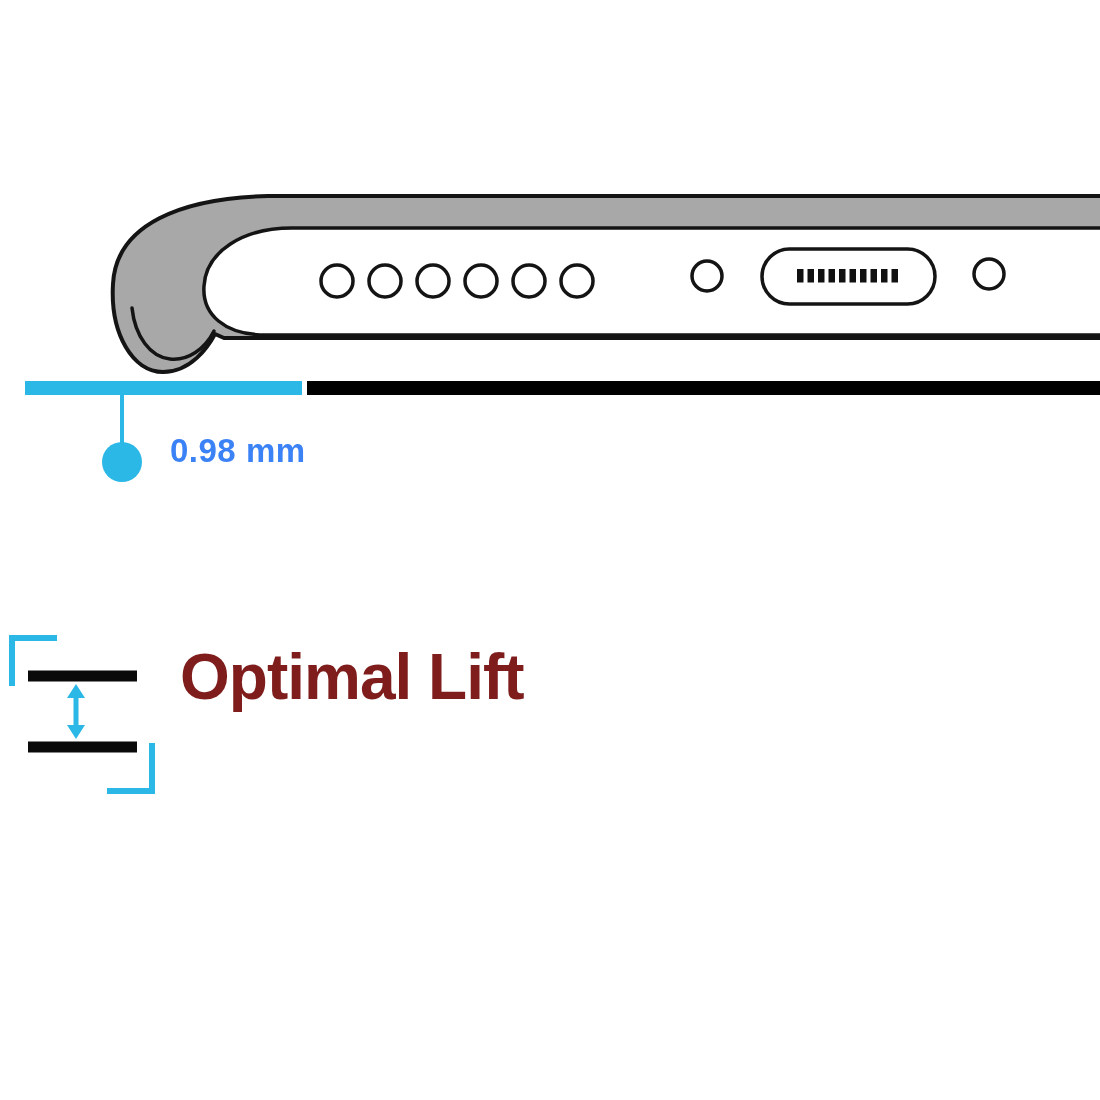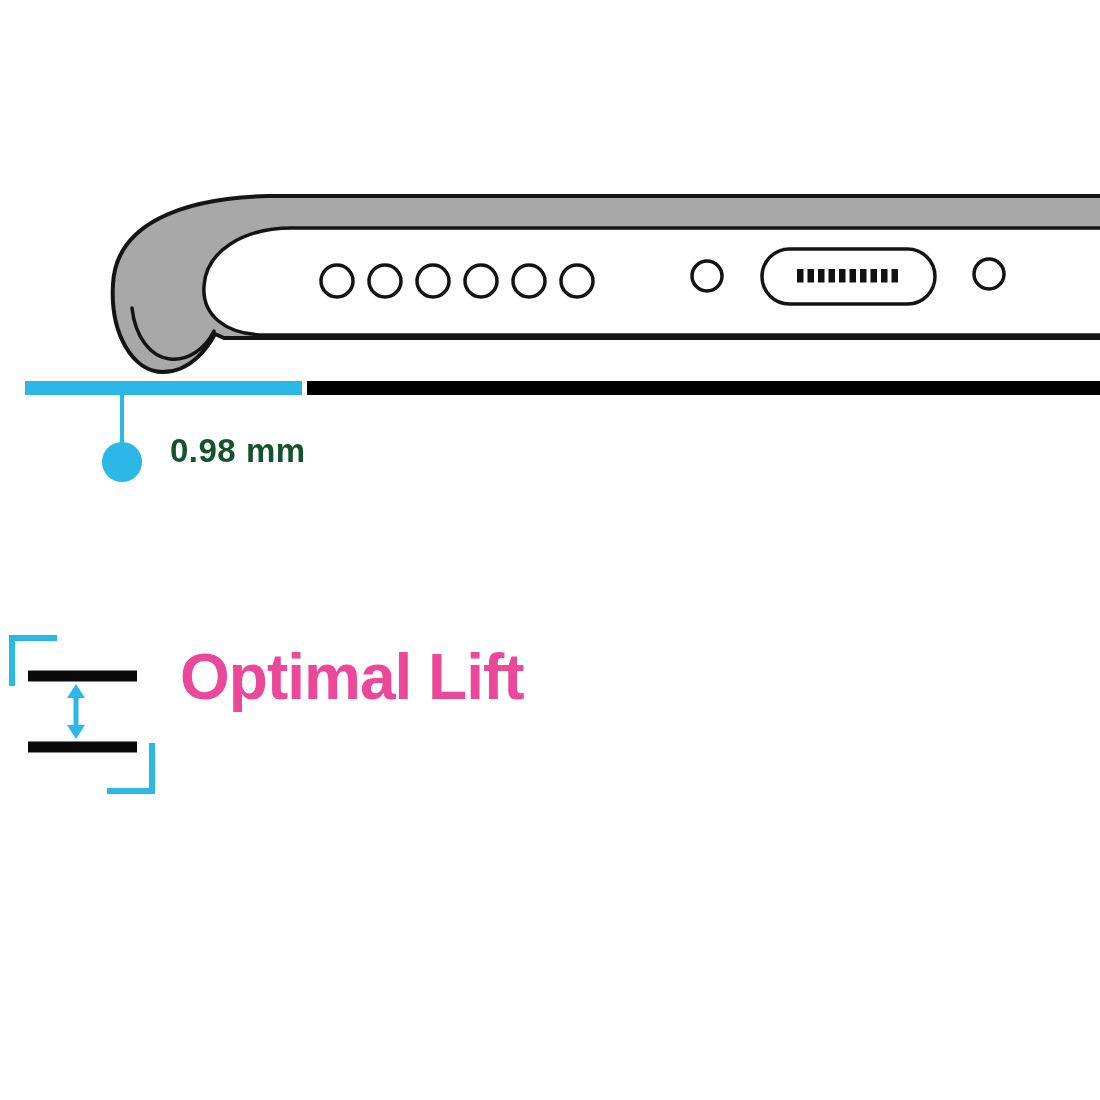--- a/index.html
+++ b/index.html
@@ -19,42 +19,42 @@
     position: absolute;
     left: 0;
     top: 0;
   }
   .measure-label {
     position: absolute;
     left: 170px;
     top: 432px;
     font-size: 33px;
     font-weight: 800;
-    color: #14532d;
+    color: #3b82f6;
     letter-spacing: 0.5px;
   }
   .feature {
     position: absolute;
     left: 0;
     top: 628px;
     width: 1100px;
     height: 200px;
   }
   .feature-icon {
     position: absolute;
     left: 0;
     top: 0;
   }
   .feature-title {
     position: absolute;
     left: 180px;
     top: 12px;
     font-size: 64px;
     font-weight: 800;
-    color: #ec4899;
+    color: #7f1d1d;
     letter-spacing: -1px;
     white-space: nowrap;
   }
   .feature-subtitle {
     position: absolute;
     left: 182px;
     top: 102px;
     font-size: 38px;
     font-weight: 700;
     color: #484848;

